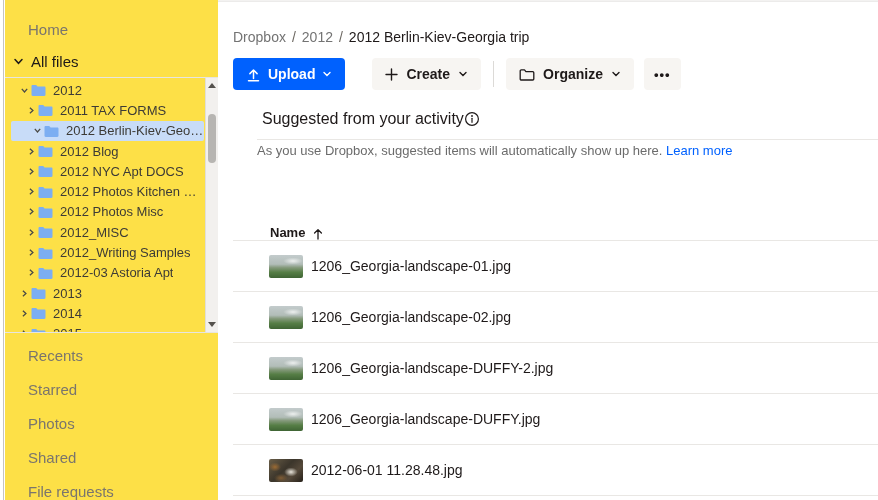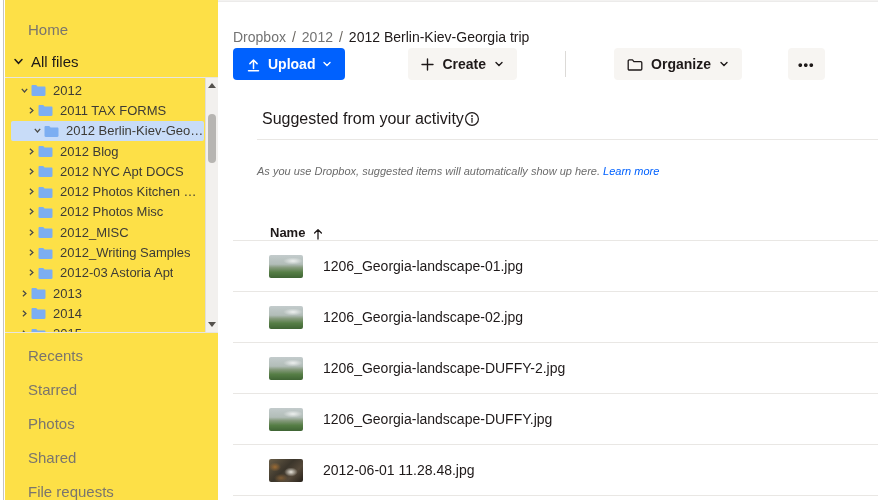--- a/index.html
+++ b/index.html
@@ -41,37 +41,37 @@
 
   
   .main { position:absolute; left:218px; top:0; right:0; height:100%; background:#fff; }
   .top-strip { height:2px; background:#f3f2f1; border-bottom:1px solid #ecebea; }
 
   .breadcrumb { position:absolute; top:29px; left:15px; font-size:14px; color:#6d6862; white-space:nowrap; }
   .crumb-link { color:#737373; text-decoration:none; cursor:pointer; }
   .crumb-sep { margin:0 6px; }
   .crumb-current { color:#1e1919; font-weight:500; }
 
-  .toolbar { position:absolute; top:48px; left:15px; display:flex; align-items:center; height:32px;gap:36px; }
+  .toolbar { position:absolute; top:58px; left:15px; display:flex; align-items:center; height:32px; }
   .btn { height:32px; border:none; border-radius:4px; display:flex; align-items:center; font-family:inherit; font-size:14px; font-weight:600; cursor:pointer; }
   .btn-upload { background:#0061fe; color:#fff; padding:0 13px; gap:7px; margin-right:27px; }
   .btn-light { background:#f7f5f2; color:#1e1919; padding:0 13px; gap:8px;align-items:center; }
   .tb-divider { width:1px; height:26px; background:#dcdad7; margin:0 12px; }
   .btn-more { margin-left:10px; padding:0 10px; font-size:13px; letter-spacing:1px; font-weight:700; }
 
   .suggested { position:absolute; top:110px; left:39px; right:0; }
   .sg-title-row { display:flex; align-items:center; padding-left:5px; }
   .sg-title { font-size:16px; font-weight:500; color:#1e1919; }
   .sg-divider { margin-top:11px; border-bottom:1px solid #e9e7e4; }
-  .sg-desc { margin-top:25px; font-size:11px; color:#6b6b6b;font-style:italic; }
+  .sg-desc { margin-top:3px; font-size:13px; color:#6b6b6b; }
   .sg-link { color:#0061fe; text-decoration:none; cursor:pointer; }
 
   .file-table { position:absolute; top:212px; left:15px; right:0; }
   .t-header { height:29px; display:flex; align-items:flex-end; gap:8px; padding-left:37px; font-size:13px; font-weight:700; color:#1e1919; border-bottom:1px solid #e9e7e4; cursor:pointer; }
-  .t-row { height:51px; display:flex; align-items:center; gap:20px; padding-left:36px; border-bottom:1px solid #e9e7e4; font-size:14px; color:#1e1919; cursor:pointer; }
+  .t-row { height:51px; display:flex; align-items:center; gap:8px; padding-left:36px; border-bottom:1px solid #e9e7e4; font-size:14px; color:#1e1919; cursor:pointer; }
   .thumb { width:34px; height:23px; border-radius:2px; flex-shrink:0; }
   .thumb-landscape { background:
       radial-gradient(ellipse 14px 5px at 24px 6px, rgba(255,255,255,.75), rgba(255,255,255,0) 70%),
       linear-gradient(180deg, #c3cbcc 0%, #b2bdb8 40%, #84997b 55%, #567e46 75%, #3f6434 100%); }
   .thumb-scene { background:
       radial-gradient(ellipse 9px 6px at 22px 13px, #e9e5db, rgba(233,229,219,0) 75%),
       radial-gradient(ellipse 8px 6px at 6px 8px, #9c6b33, rgba(156,107,51,0) 75%),
       radial-gradient(ellipse 10px 6px at 12px 19px, #7e5c35, rgba(126,92,53,0) 70%),
       linear-gradient(135deg, #6a5e48 0%, #3b352b 45%, #55493a 70%, #262019 100%); }
 

